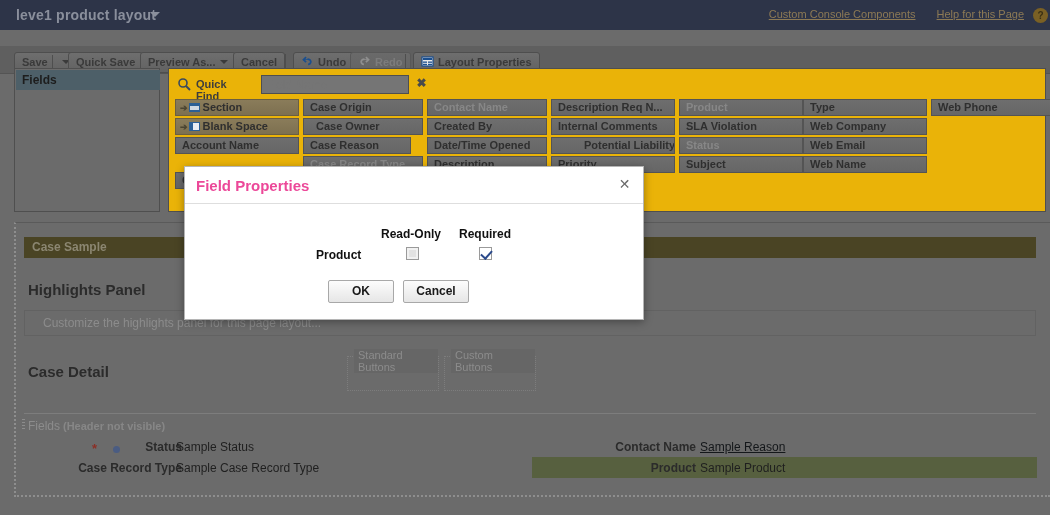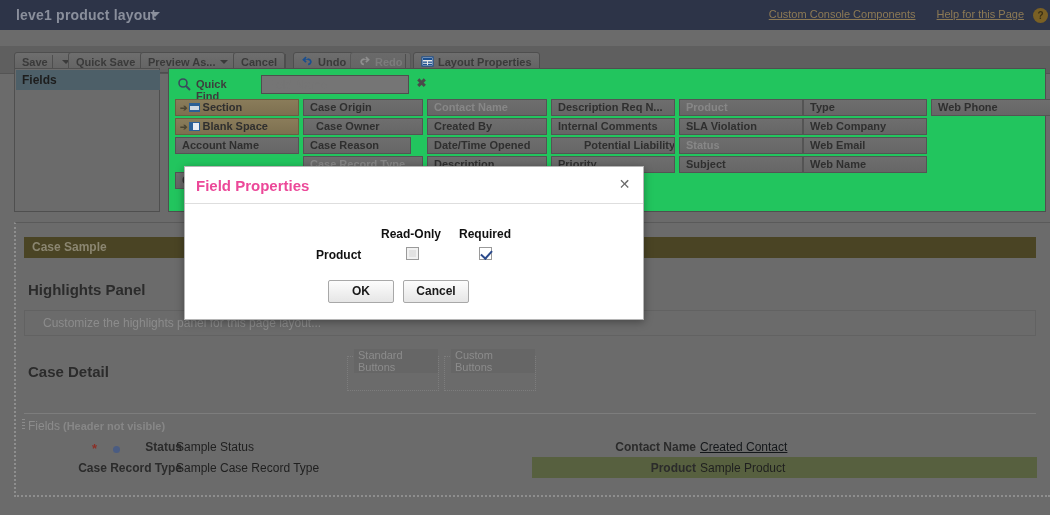--- a/index.html
+++ b/index.html
@@ -69,21 +69,21 @@
     background: #6b6b6b; border: 1px solid #4f4f4f;
   }
   .fields-tab {
     position: absolute; left: 1px; top: 1px; width: 144px; height: 20px;
     background: #4d5f68; color: #1d1d1d;
     font-size: 12px; font-weight: bold; line-height: 20px; padding-left: 6px;
   }
 
   .palette {
     position: absolute; left: 168px; top: 4px; width: 878px; height: 144px;
-    background: #22c55e; border: 1px solid #4f4f4f;
+    background: #eab308; border: 1px solid #4f4f4f;
   }
   .qf-row { position: absolute; left: 8px; top: 6px; height: 20px; }
   .qf-mag { position:absolute; left:0; top:2px; width:14px; height:14px; }
   .qf-label { position: absolute; left: 19px; top: 3px; font-size: 11px; font-weight: bold; color: #3d3d3d; }
   .qf-input {
     position: absolute; left: 84px; top: 0px; width: 148px; height: 19px;
     background: #757575; border: 1px solid #4f4f4f;
     font-size: 12px; color: #8e8e8e; font-family: "Liberation Sans", sans-serif;
     padding-left: 4px;
   }
@@ -341,21 +341,21 @@
         <span class="flabel" style="right:144px;">Status</span>
         <span class="fvalue" style="left:160px;">Sample Status</span>
       </div>
       <div class="frow" style="left:0px; top:238px; width:310px;">
         <span class="flabel" style="right:144px;">Case Record Type</span>
         <span class="fvalue" style="left:160px;">Sample Case Record Type</span>
       </div>
 
       <div class="frow" style="left:516px; top:217px; width:505px;">
         <span class="flabel" style="right:341px;">Contact Name</span>
-        <span class="fvalue link" style="left:168px;">Created Contact</span>
+        <span class="fvalue link" style="left:168px;">Sample Reason</span>
       </div>
       <div class="hl-row" style="left:516px; top:234px; width:505px; height:21px;"></div>
       <div class="frow" style="left:516px; top:238px; width:505px;">
         <span class="flabel" style="right:341px;">Product</span>
         <span class="fvalue" style="left:168px;">Sample Product</span>
       </div>
     </div>
   </div>
 
   <div class="modal">

